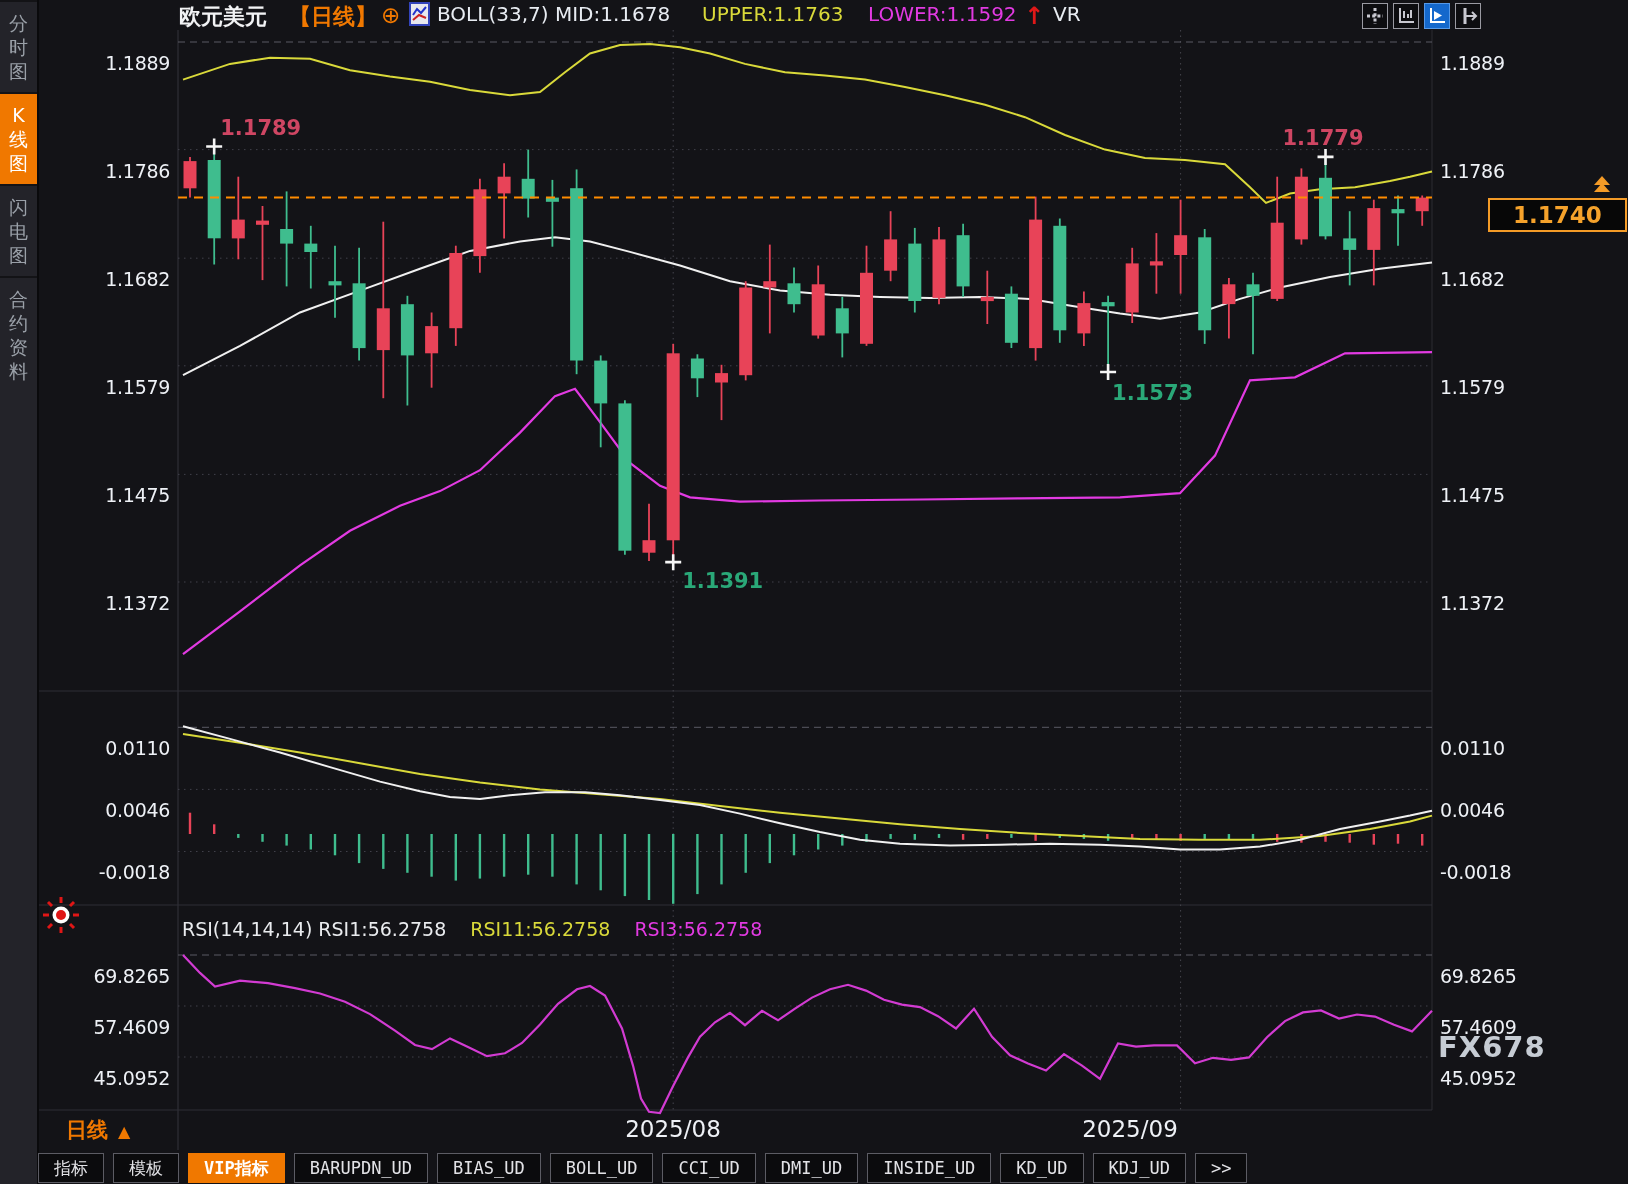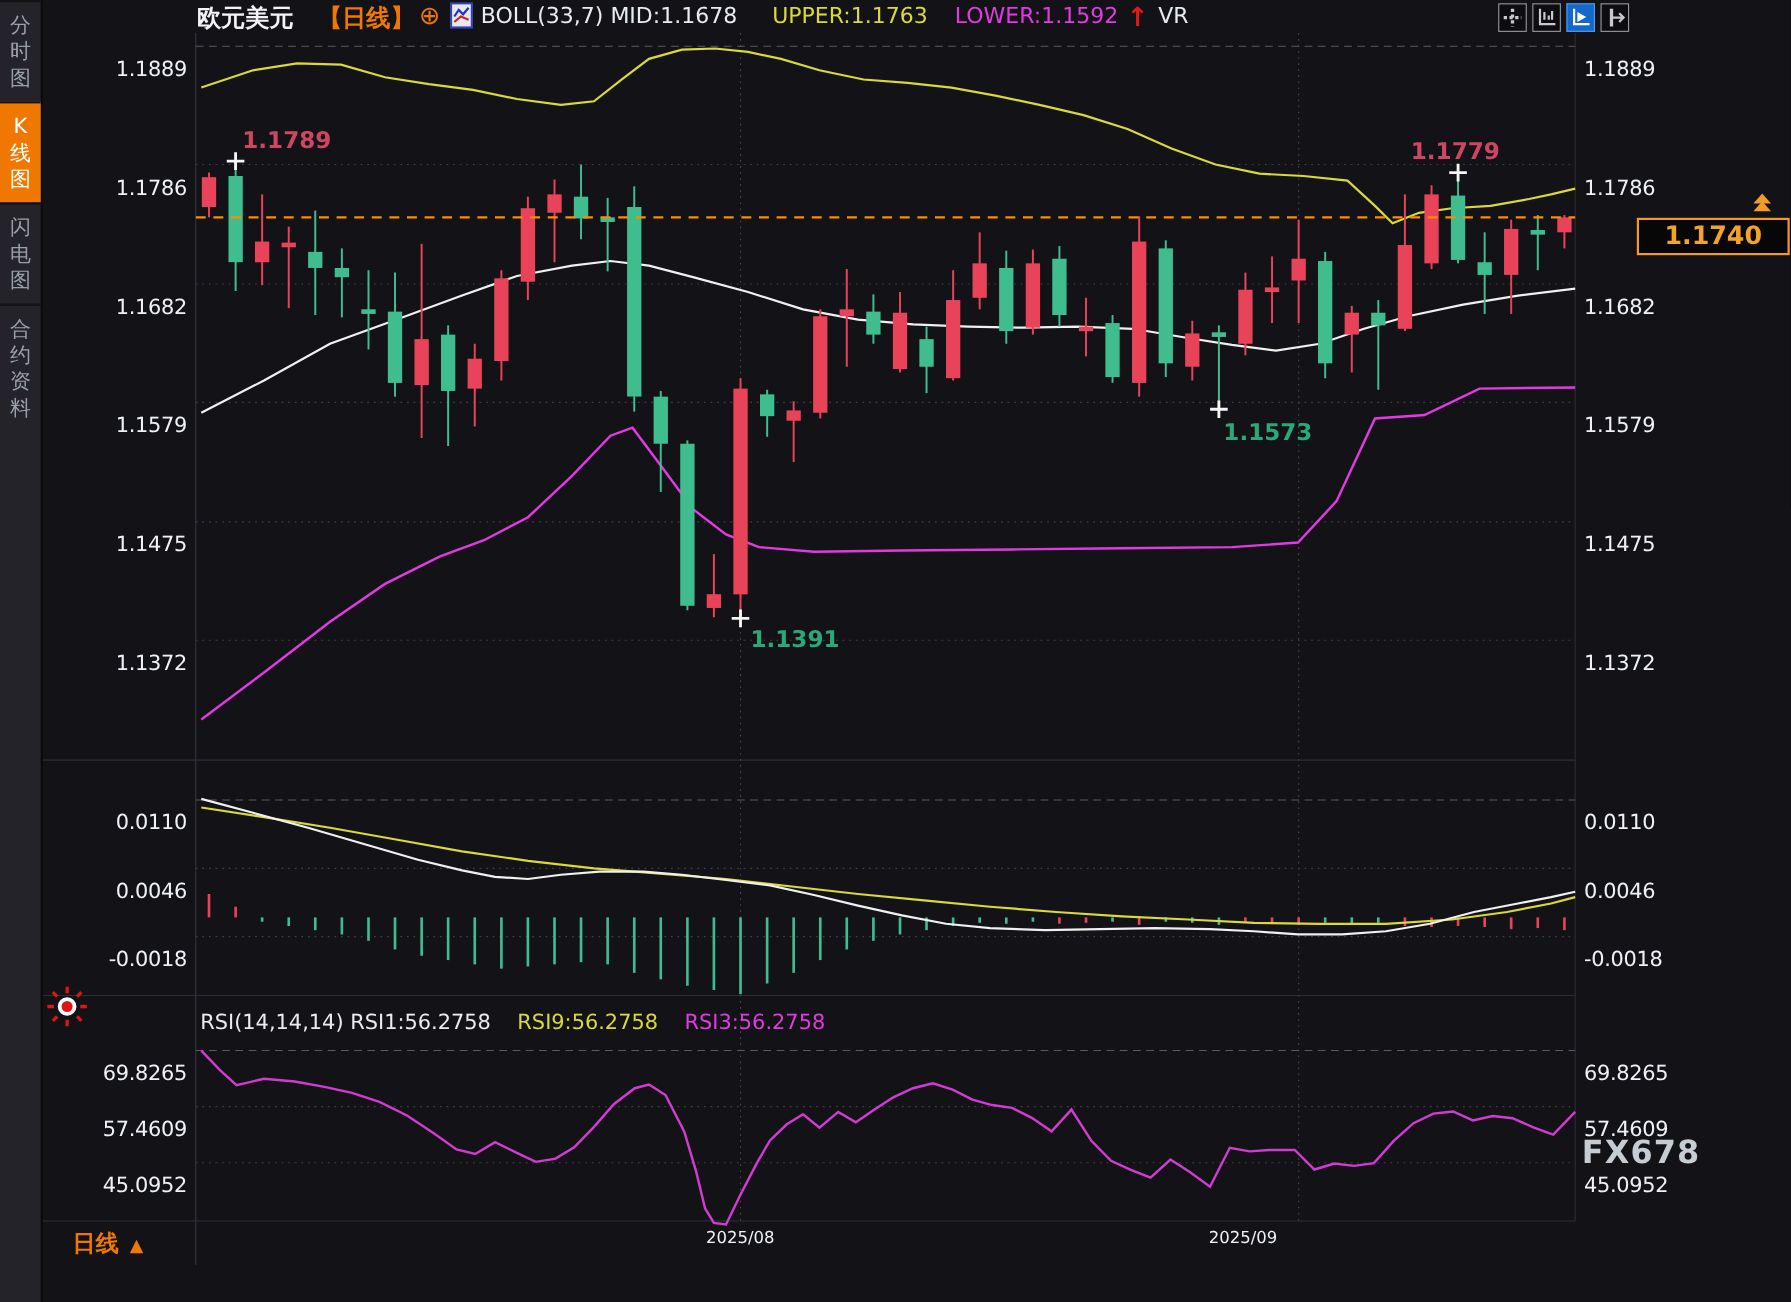--- a/index.html
+++ b/index.html
@@ -40,21 +40,21 @@
              border:2px solid #f49b27;color:#f5a22b;font-size:23px;font-weight:bold;
              text-align:center;line-height:30px;}
   .tag-marker{position:absolute;left:1594px;top:176px;}
   .tag-marker i{display:block;width:0;height:0;border-left:8px solid transparent;border-right:8px solid transparent;
                 border-bottom:9px solid #f49b27;margin-bottom:-2px;}
   
   .sun-icon{position:absolute;left:42px;top:896px;}
   
   .f-period{position:absolute;left:66px;top:1116px;font-size:21px;font-weight:bold;color:#f07800;cursor:pointer;}
   .f-period .tri{font-size:16px;margin-left:10px;}
-  .date-label{position:absolute;top:1116px;width:140px;text-align:center;font-size:15px;font-weight:500;color:#eef1f6;}
+  .date-label{position:absolute;top:1116px;width:140px;text-align:center;font-size:23px;font-weight:500;color:#eef1f6;}
   .watermark{position:absolute;left:1438px;top:1030px;font-size:29px;font-weight:600;color:#c6ccd4;letter-spacing:1px;}
   .tabbar{position:absolute;left:38px;top:1153px;height:30px;display:flex;align-items:stretch;}
   .f-tab{background:#0b0b0d;border:1px solid #5c5c64;color:#e2e2e6;font-size:17px;
          font-family:"DejaVu Sans Mono","Liberation Mono",monospace;
          line-height:28px;padding:0 15px;margin-right:9px;white-space:nowrap;cursor:pointer;}
   .f-tab.active{background:#f07800;border-color:#f07800;color:#ffffff;font-weight:bold;}
 </style>
 </head>
 <body>
 
@@ -328,21 +328,21 @@
       <div class="axis-label axis-left" style="top: 943px;">69.8265</div>
       <div class="axis-label axis-right" style="top: 943px;">69.8265</div>
       <div class="axis-label axis-left" style="top: 994px;">57.4609</div>
       <div class="axis-label axis-right" style="top: 994px;">57.4609</div>
       <div class="axis-label axis-left" style="top: 1045px;">45.0952</div>
       <div class="axis-label axis-right" style="top: 1045px;">45.0952</div>
     </div>
 
   <div class="ind-row" style="top:918px;">
     <span class="w">RSI(14,14,14) RSI1:56.2758</span>
-    <span class="y">RSI9:56.2758</span>
+    <span class="y">RSI11:56.2758</span>
     <span class="m">RSI3:56.2758</span>
   </div>
 
   <div class="sun-icon">
     <svg width="38" height="38">
       <g stroke="#e01616" stroke-width="3">
         <line x1="19" y1="1" x2="19" y2="7"></line>
           <line x1="19" y1="31" x2="19" y2="37"></line>
         <line x1="1" y1="19" x2="7" y2="19"></line>
           <line x1="31" y1="19" x2="37" y2="19"></line>
@@ -364,13 +364,27 @@
 
   <div class="f-period">
     <span>日线</span><span class="tri">▲</span>
   </div>
   <div id="date-labels">
       <div class="date-label" style="left: 603px;">2025/08</div>
       <div class="date-label" style="left: 1060px;">2025/09</div>
     </div>
   <div class="watermark">FX678</div>
 
+  <div class="tabbar" id="tabbar">
+      <div class="f-tab">指标</div>
+      <div class="f-tab">模板</div>
+      <div class="f-tab active">VIP指标</div>
+      <div class="f-tab">BARUPDN_UD</div>
+      <div class="f-tab">BIAS_UD</div>
+      <div class="f-tab">BOLL_UD</div>
+      <div class="f-tab">CCI_UD</div>
+      <div class="f-tab">DMI_UD</div>
+      <div class="f-tab">INSIDE_UD</div>
+      <div class="f-tab">KD_UD</div>
+      <div class="f-tab">KDJ_UD</div>
+      <div class="f-tab">&gt;&gt;</div>
+    </div>
 </div>
 
 </body></html>

